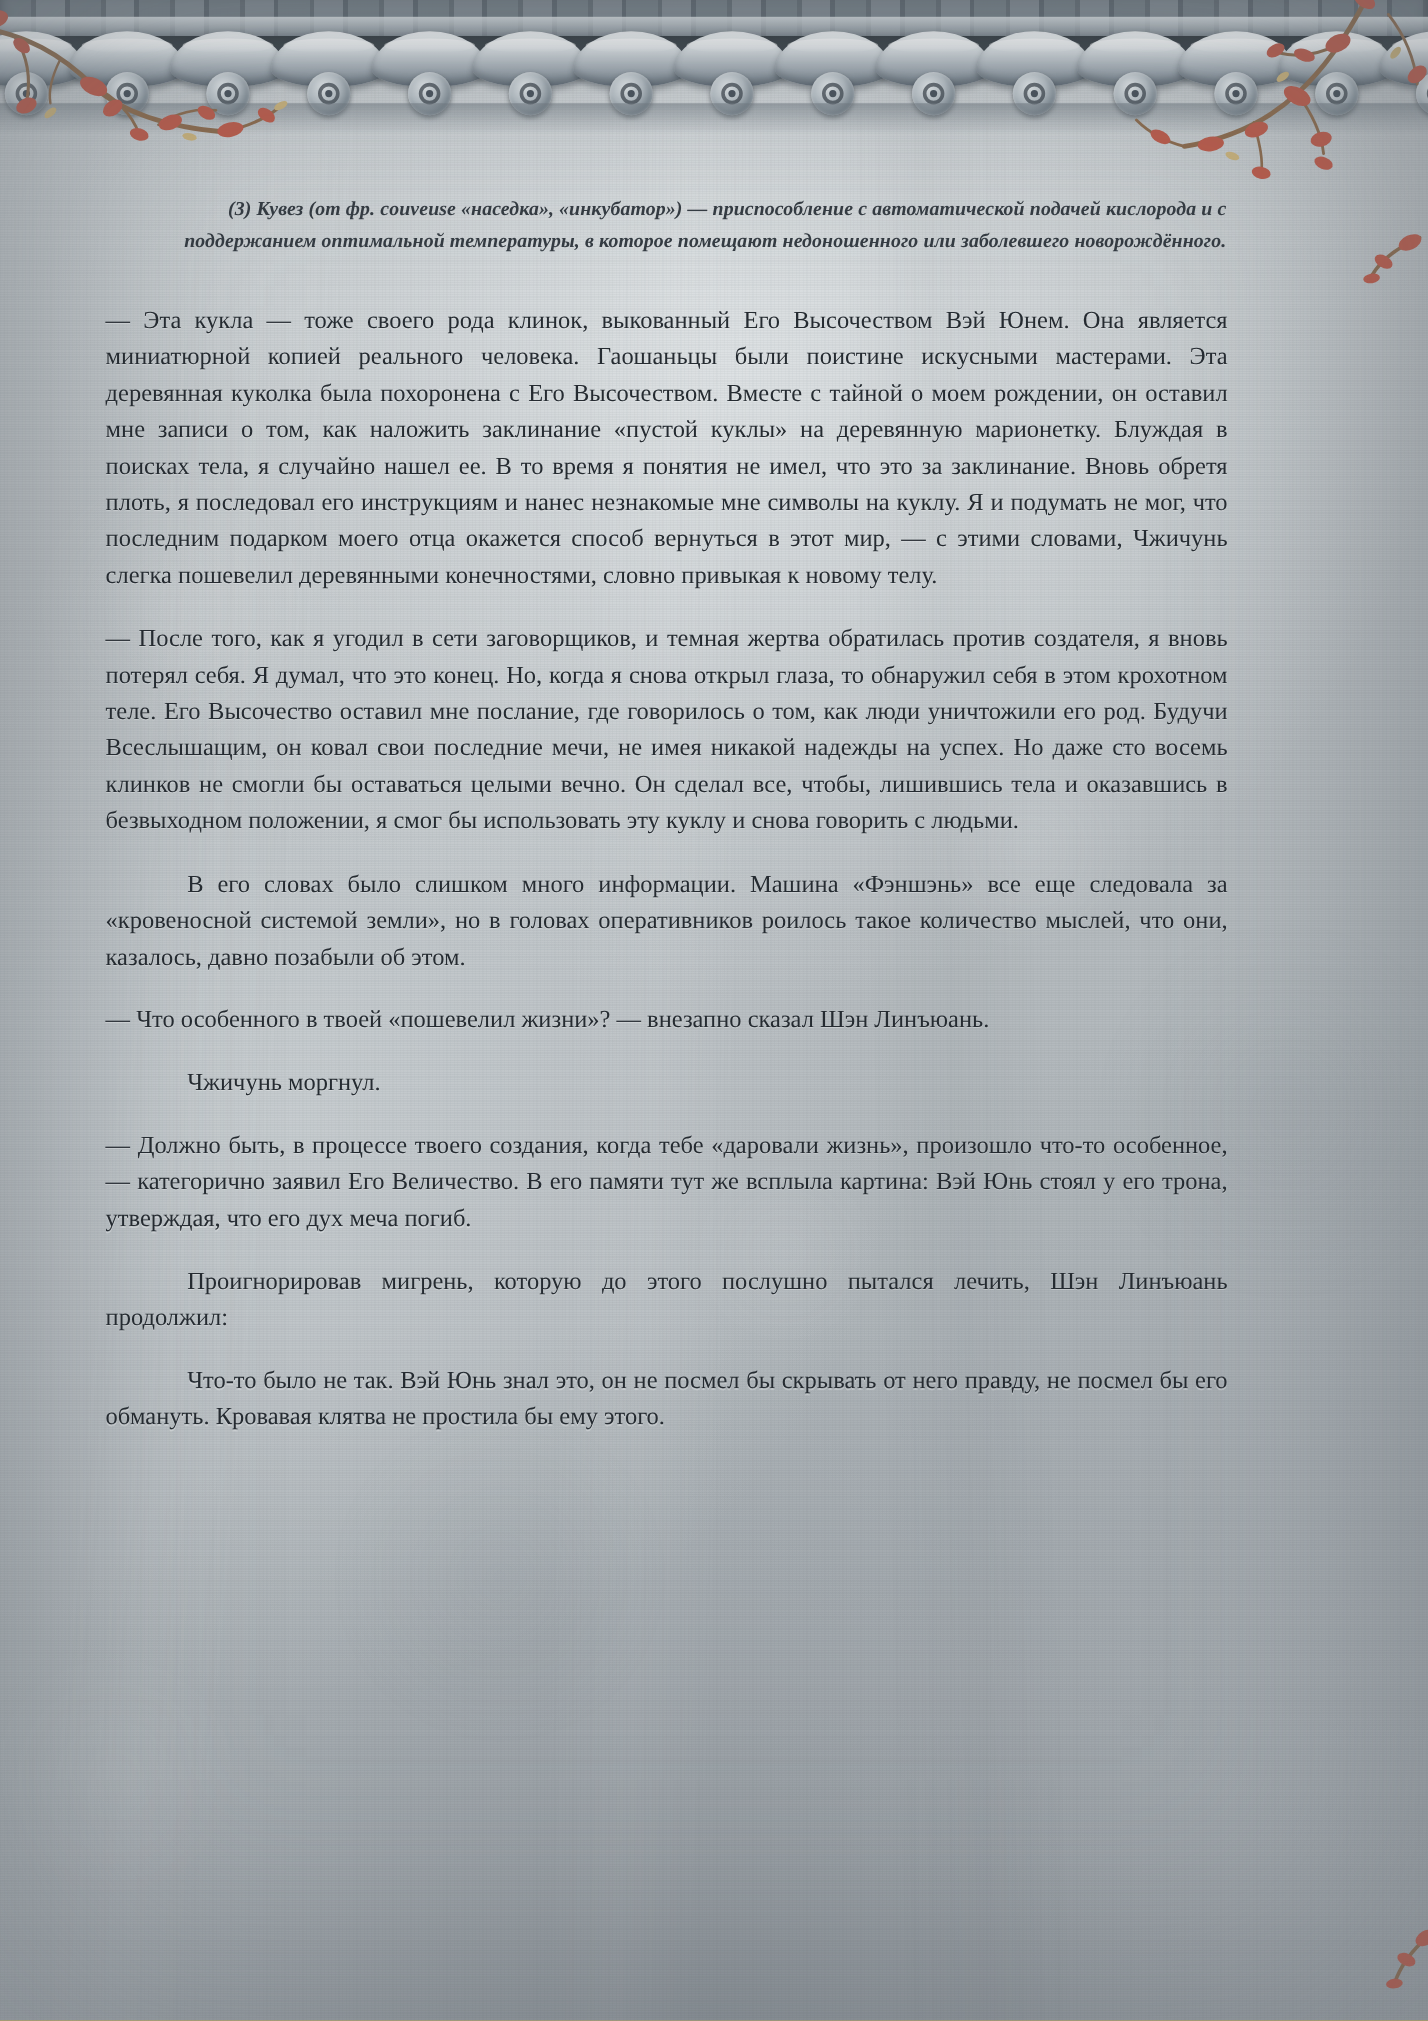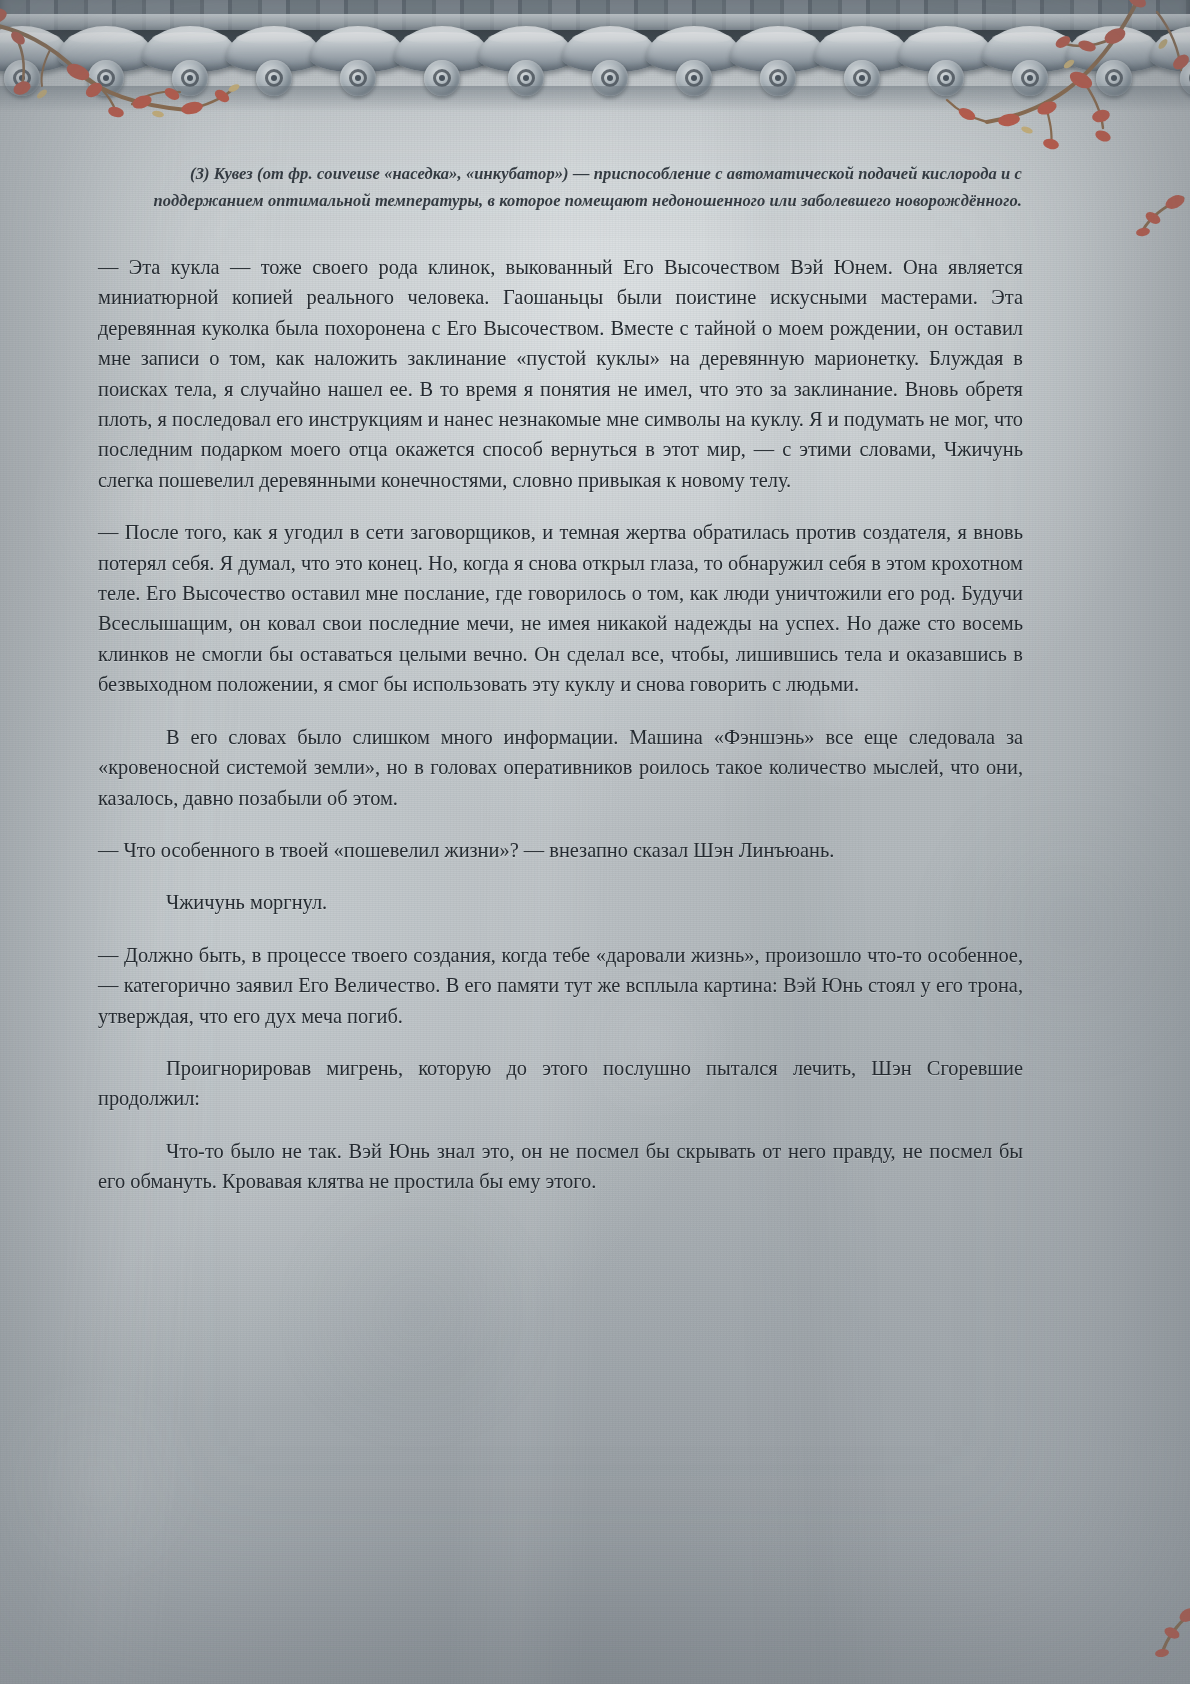--- a/index.html
+++ b/index.html
@@ -198,21 +198,21 @@
     width: 935px;
     color: #252b31;
     font-size: 20.4px;
     line-height: 30.4px;
     text-align: justify;
     text-justify: inter-word;
     font-family: "Liberation Serif", "DejaVu Serif", serif;
     text-shadow: 0 1px 0 rgba(255,255,255,0.28);
   }
   .body-text p {
-    margin: 0 0 22px 10px;
+    margin: 0 0 22px 0;
   }
   .body-text p.indent {
     text-indent: 68px;
   }
   .body-text p.last {
     margin-bottom: 0;
   }
 </style>
 </head>
 <body>
@@ -379,18 +379,18 @@
 
     <div class="footnote">(3) Кувез (от фр. couveuse «наседка», «инкубатор») — приспособление с автоматической подачей кислорода и с поддержанием оптимальной температуры, в которое помещают недоношенного или заболевшего новорождённого.</div>
 
     <div class="body-text">
       <p>— Эта кукла — тоже своего рода клинок, выкованный Его Высочеством Вэй Юнем. Она является миниатюрной копией реального человека. Гаошаньцы были поистине искусными мастерами. Эта деревянная куколка была похоронена с Его Высочеством. Вместе с тайной о моем рождении, он оставил мне записи о том, как наложить заклинание «пустой куклы» на деревянную марионетку. Блуждая в поисках тела, я случайно нашел ее.  В то время я понятия не имел, что это за заклинание. Вновь обретя плоть, я последовал его инструкциям и нанес незнакомые мне символы на куклу. Я и подумать не мог, что последним подарком моего отца окажется способ вернуться в этот мир, — с этими словами, Чжичунь слегка пошевелил деревянными конечностями, словно привыкая к новому телу.</p>
       <p>— После того, как я угодил в сети заговорщиков, и темная жертва обратилась против создателя, я вновь потерял себя. Я думал, что это конец. Но, когда я снова открыл глаза, то обнаружил себя в этом крохотном теле. Его Высочество оставил мне послание, где говорилось о том, как люди уничтожили его род. Будучи Всеслышащим, он ковал свои последние мечи, не имея никакой надежды на успех. Но даже сто восемь клинков не смогли бы оставаться целыми вечно. Он сделал все, чтобы, лишившись тела и оказавшись в безвыходном положении, я смог бы использовать эту куклу и снова говорить с людьми.</p>
       <p class="indent">В его словах было слишком много информации. Машина «Фэншэнь» все еще следовала за «кровеносной системой земли», но в головах оперативников роилось такое количество мыслей, что они, казалось, давно позабыли об этом.</p>
       <p>— Что особенного в твоей «пошевелил жизни»? — внезапно сказал Шэн Линъюань.</p>
       <p class="indent">Чжичунь моргнул.</p>
       <p>— Должно быть, в процессе твоего создания, когда тебе «даровали жизнь», произошло что-то особенное, — категорично заявил Его Величество. В его памяти тут же всплыла картина: Вэй Юнь стоял у его трона, утверждая, что его дух меча погиб.</p>
-      <p class="indent">Проигнорировав мигрень, которую до этого послушно пытался лечить, Шэн Сгоревшие продолжил:</p>
+      <p class="indent">Проигнорировав мигрень, которую до этого послушно пытался лечить, Шэн Линъюань продолжил:</p>
       <p class="indent">Что-то было не так. Вэй Юнь знал это, он не посмел бы скрывать от него правду, не посмел бы его обмануть. Кровавая клятва не простила бы ему этого.</p>
     </div>
 
   </div>
 </div>
 
 </body></html>

